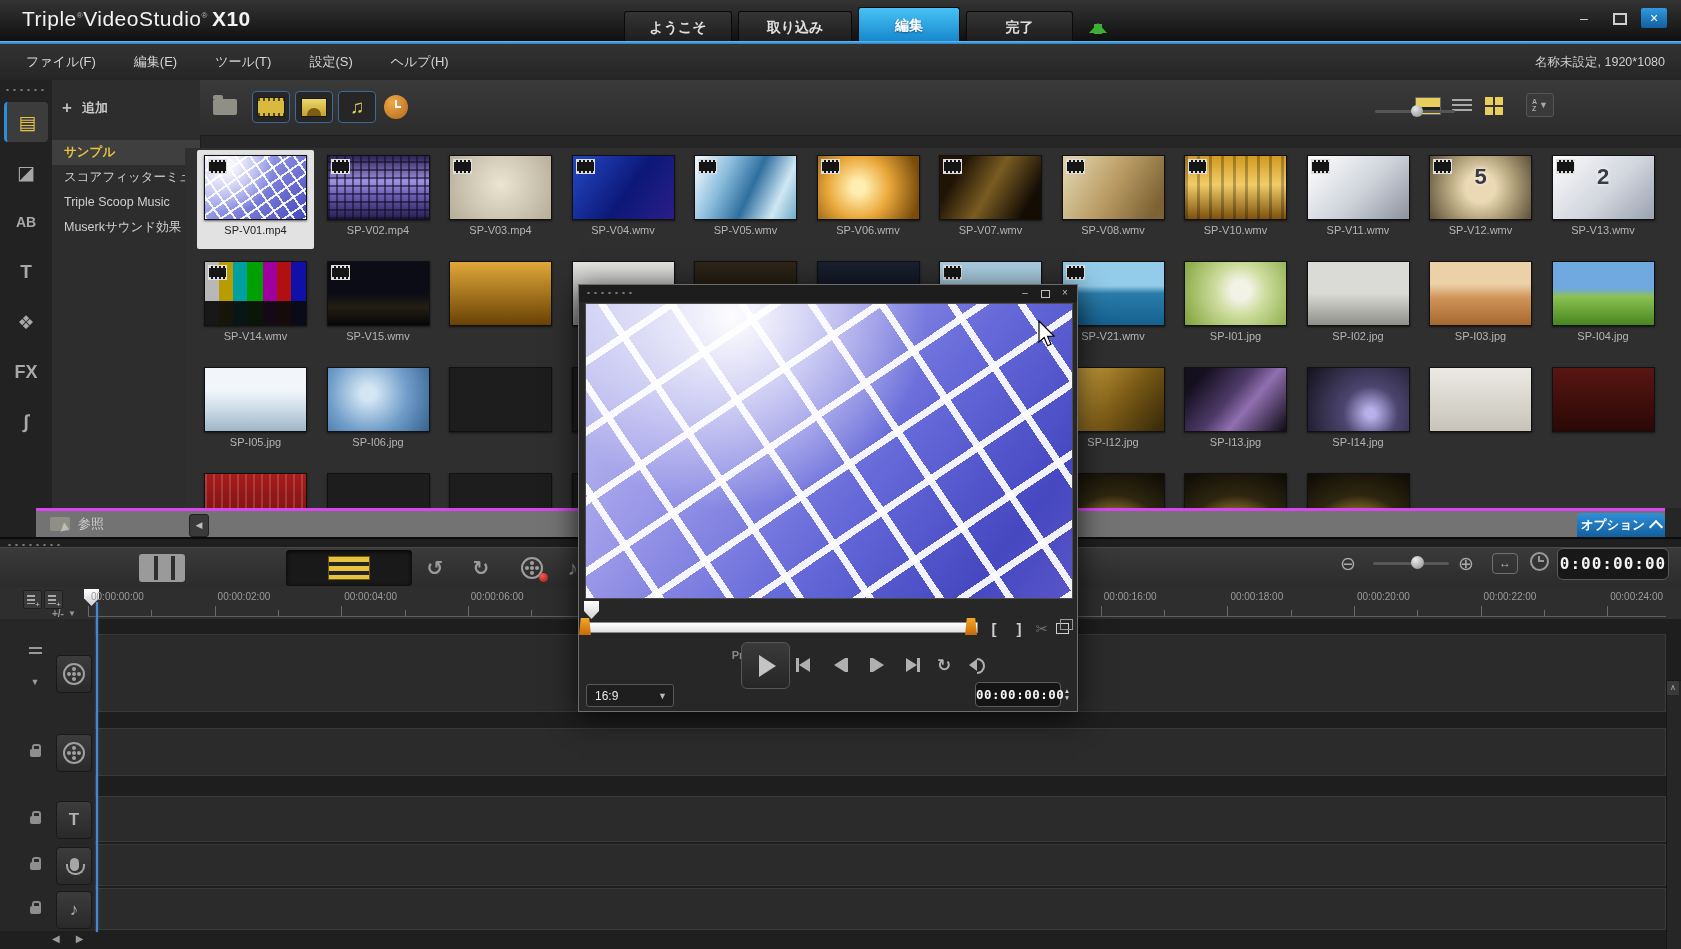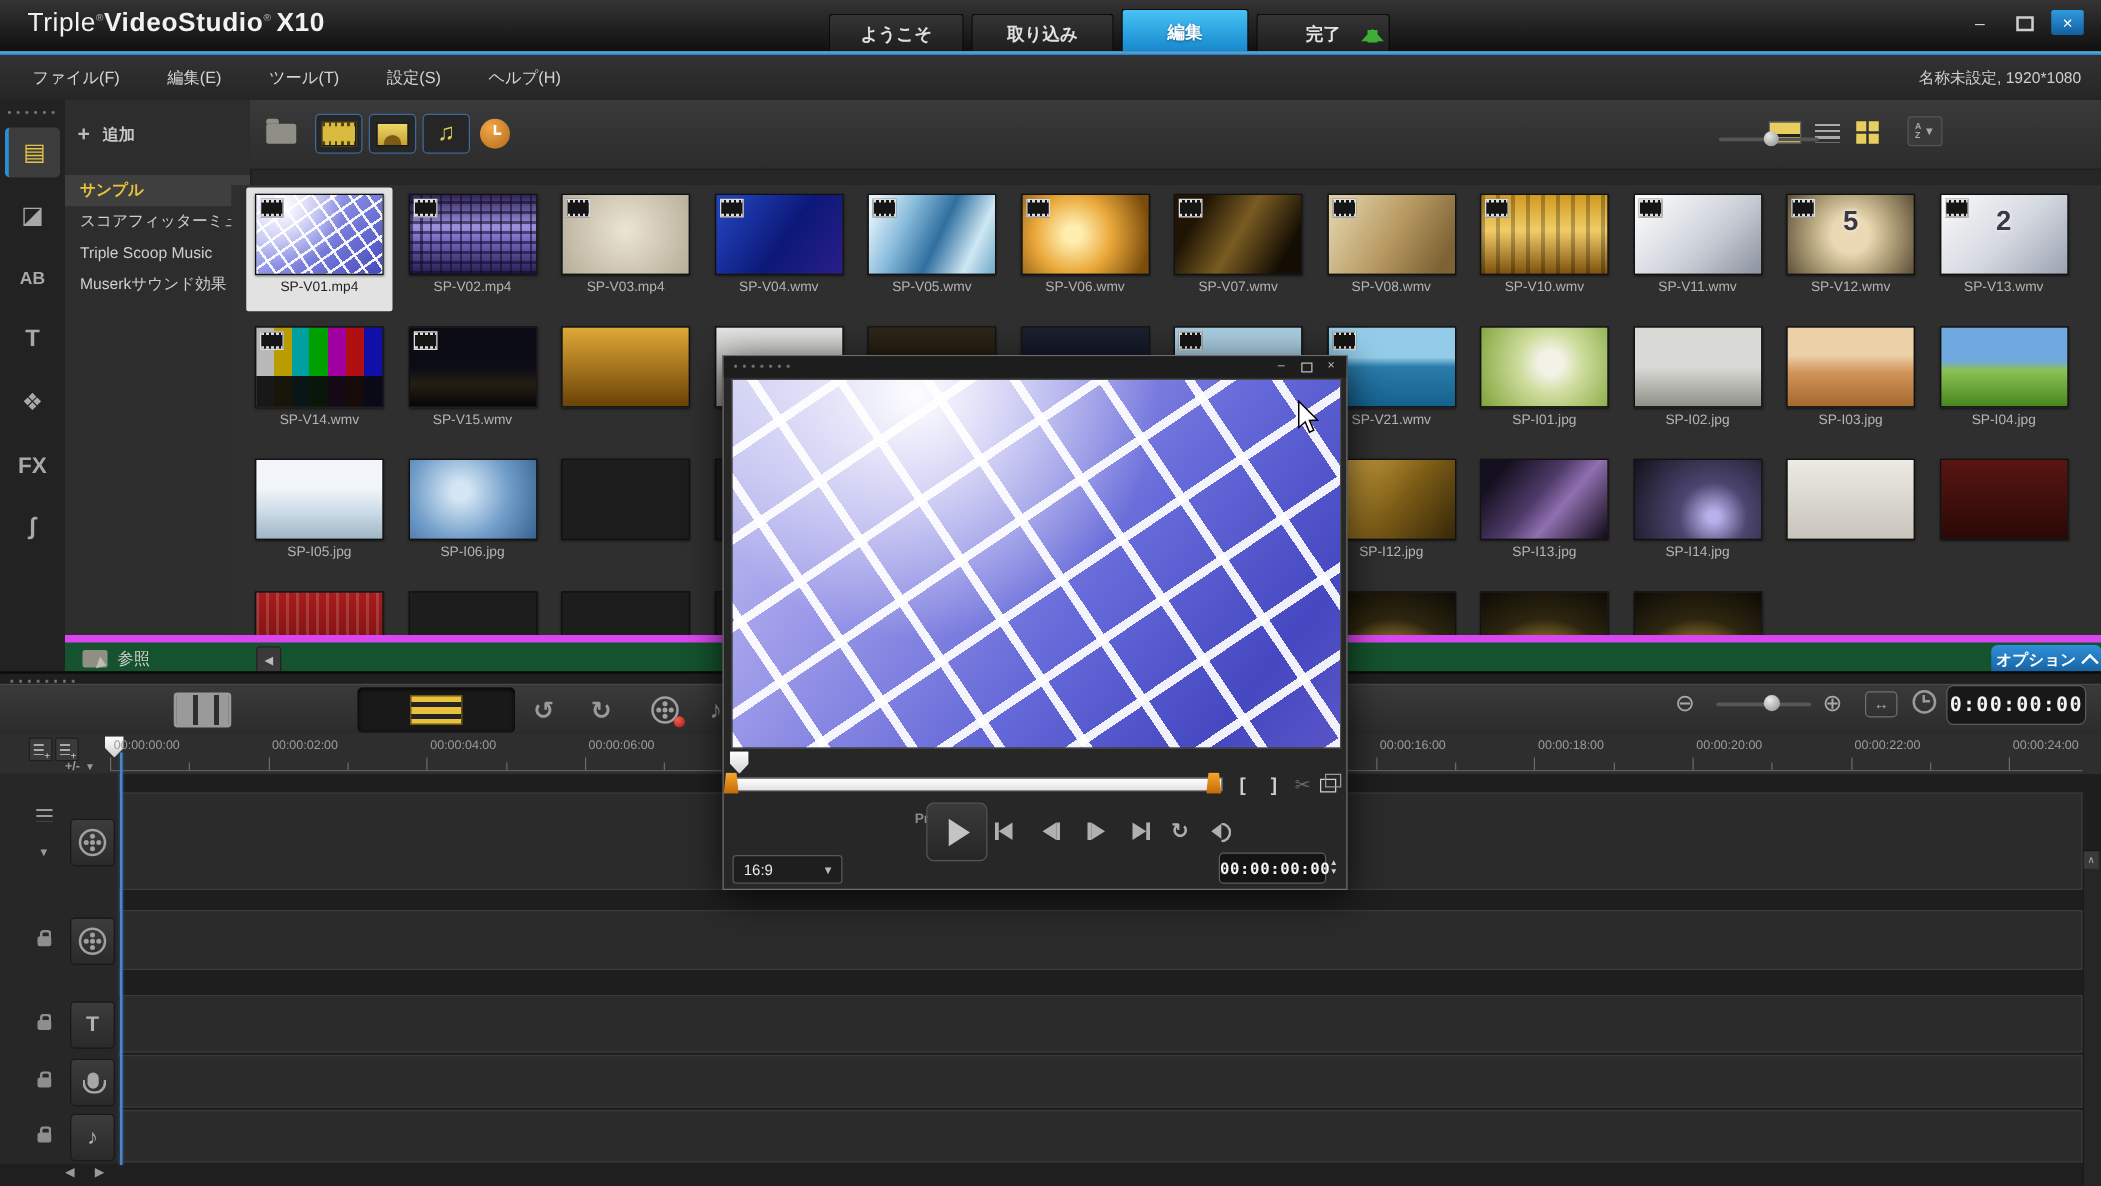--- a/index.html
+++ b/index.html
@@ -3,21 +3,21 @@
 <meta charset="utf-8">
 <style>
   html,body{margin:0;padding:0;background:#101010;}
   body{width:1681px;height:949px;overflow:hidden;font-family:"Liberation Sans","DejaVu Sans",sans-serif;-webkit-font-smoothing:antialiased;}
   #stage{position:absolute;left:0;top:0;width:1681px;height:949px;background:#262626;overflow:hidden;}
   .mono{font-family:"DejaVu Sans Mono",monospace;}
 
   
   #titlebar{position:absolute;left:0;top:0;width:1681px;height:41px;background:linear-gradient(#343434,#101010);border-bottom:1px solid #000;}
   #logo{position:absolute;left:22px;top:7px;color:#f2f2f2;font-size:21px;letter-spacing:.5px;white-space:nowrap;}
-  #logo .b{font-weight:400;} #logo .p{font-weight:700;} #logo .v{font-weight:700;margin-left:4px;}
+  #logo .b{font-weight:400;} #logo .p{font-weight:400;} #logo .v{font-weight:700;margin-left:4px;}
   #logo sup{font-size:8px;color:#bbb;}
   #tabs{position:absolute;left:624px;top:7px;height:34px;display:flex;align-items:flex-end;gap:6px;}
   .tab{height:30px;line-height:30px;text-align:center;font-size:14px;font-weight:700;color:#e0e0e0;background:linear-gradient(#343434,#1e1e1e);border:1px solid #0a0a0a;border-bottom:none;border-radius:3px 3px 0 0;box-sizing:border-box;}
   .tab.active{height:34px;line-height:34px;color:#fff;background:linear-gradient(#47c2f4,#1788ce);text-shadow:0 1px 2px rgba(0,40,80,.6);}
   #green-arrow{position:absolute;left:1089px;top:14px;width:18px;height:22px;}
   #green-arrow .head{position:absolute;left:0;top:0;width:0;height:0;border:9px solid transparent;border-bottom:10px solid #3fae36;}
   #green-arrow .stem{position:absolute;left:5px;top:10px;width:8px;height:10px;background:#3fae36;}
   #winctrl{position:absolute;right:14px;top:8px;display:flex;gap:9px;}
   .winbtn{width:26px;height:20px;color:#cfcfcf;font-size:14px;line-height:20px;text-align:center;border-radius:2px;}
   .winbtn.max{position:relative;}
@@ -77,21 +77,21 @@
   .cell.sel{background:#e2e2e2;}
   .thumb{position:relative;width:101px;height:63px;margin:0 auto;border:1px solid #111;box-shadow:0 1px 2px rgba(0,0,0,.6);background:#1d1d1d;}
   .badge{position:absolute;top:3px;left:3px;width:17px;height:13px;background-color:#151515;border:1px solid #ddd;background-image:repeating-linear-gradient(90deg,#ddd 0 2px,rgba(0,0,0,0) 2px 4px),repeating-linear-gradient(90deg,#ddd 0 2px,rgba(0,0,0,0) 2px 4px);background-size:100% 2px;background-position:top,bottom;background-repeat:no-repeat;}
   .ovtext{position:absolute;left:0;top:8px;width:100%;text-align:center;font-size:22px;font-weight:700;color:#3a3a46;text-shadow:0 0 4px rgba(255,255,255,.8);}
   .clabel{margin-top:4px;text-align:center;font-size:11px;color:#b4b4b4;white-space:nowrap;}
   .cell.sel .clabel{color:#222;}
   .mosaic-sm{background:radial-gradient(circle at 22% 15%,#fff 0%,rgba(255,255,255,0) 50%),repeating-linear-gradient(55deg,rgba(255,255,255,.9) 0 2px,rgba(255,255,255,0) 2px 12px),repeating-linear-gradient(-35deg,rgba(255,255,255,.9) 0 2px,rgba(255,255,255,0) 2px 12px),linear-gradient(135deg,#d8daf8 0%,#8a8ee4 45%,#4348bc 100%) !important;}
   .pixel-sm{background:repeating-linear-gradient(0deg,rgba(18,10,40,.55) 0 2px,rgba(0,0,0,0) 2px 8px),repeating-linear-gradient(90deg,rgba(18,10,40,.55) 0 2px,rgba(0,0,0,0) 2px 8px),linear-gradient(180deg,#2e2456 0%,#9e92e0 40%,#6e62b8 60%,#241e4e 100%) !important;}
 
   
-  #libbottom{position:absolute;left:52px;top:508px;width:1629px;height:29px;background:#14532d;border-top:6px solid #d946ef;}
+  #libbottom{position:absolute;left:36px;top:508px;width:1629px;height:29px;background:#737373;border-top:3px solid #d946ef;}
   #browse-btn{position:absolute;left:14px;top:4px;display:flex;gap:8px;align-items:center;color:#cfcfcf;font-size:13px;}
   .ic-browse{width:20px;height:14px;background:#8f8f86;border-radius:2px;position:relative;}
   .ic-browse::after{content:"";position:absolute;right:-4px;bottom:-3px;border:5px solid transparent;border-left:7px solid #bdbdb4;transform:rotate(20deg);}
   #lib-scroll-left{position:absolute;left:153px;top:3px;width:18px;height:21px;background:#3a3a3a;border:1px solid #222;border-radius:3px;color:#bbb;font-size:9px;line-height:21px;text-align:center;}
   #options-btn{position:absolute;right:0;top:2px;width:88px;height:24px;background:linear-gradient(#2f8fd8,#135f9e);border-radius:5px 5px 0 0;color:#fff;font-size:12.5px;font-weight:700;display:flex;align-items:center;justify-content:center;gap:6px;}
   #options-btn .chev{width:8px;height:8px;border-left:2px solid #fff;border-top:2px solid #fff;transform:rotate(45deg);margin-top:4px;}
 
   
   #timeline{position:absolute;left:0;top:537px;width:1681px;height:412px;background:#1f1f1f;border-top:2px solid #0c0c0c;}
   #timeline .dots{position:absolute;left:6px;top:4px;width:56px;}
@@ -186,21 +186,21 @@
 </style>
 </head>
 <body>
 <div id="stage">
 
 <div id="titlebar">
   <div id="logo">
     <span class="b">Triple</span><sup>®</sup><span class="p">VideoStudio</span><sup>®</sup><span class="v">X10</span>
   </div>
   <div id="tabs">
-        <div class="tab" style="width: 108px; margin-left: 39px;">ようこそ</div>
+        <div class="tab" style="width: 108px;">ようこそ</div>
         <div class="tab" style="width: 114px;">取り込み</div>
         <div class="tab active" style="width: 102px;">編集</div>
         <div class="tab" style="width: 107px;">完了</div>
       </div>
   <div id="green-arrow">
         <span class="head"></span>
         <span class="stem"></span>
       </div>
   <div id="winctrl">
     <div class="winbtn">–</div>

